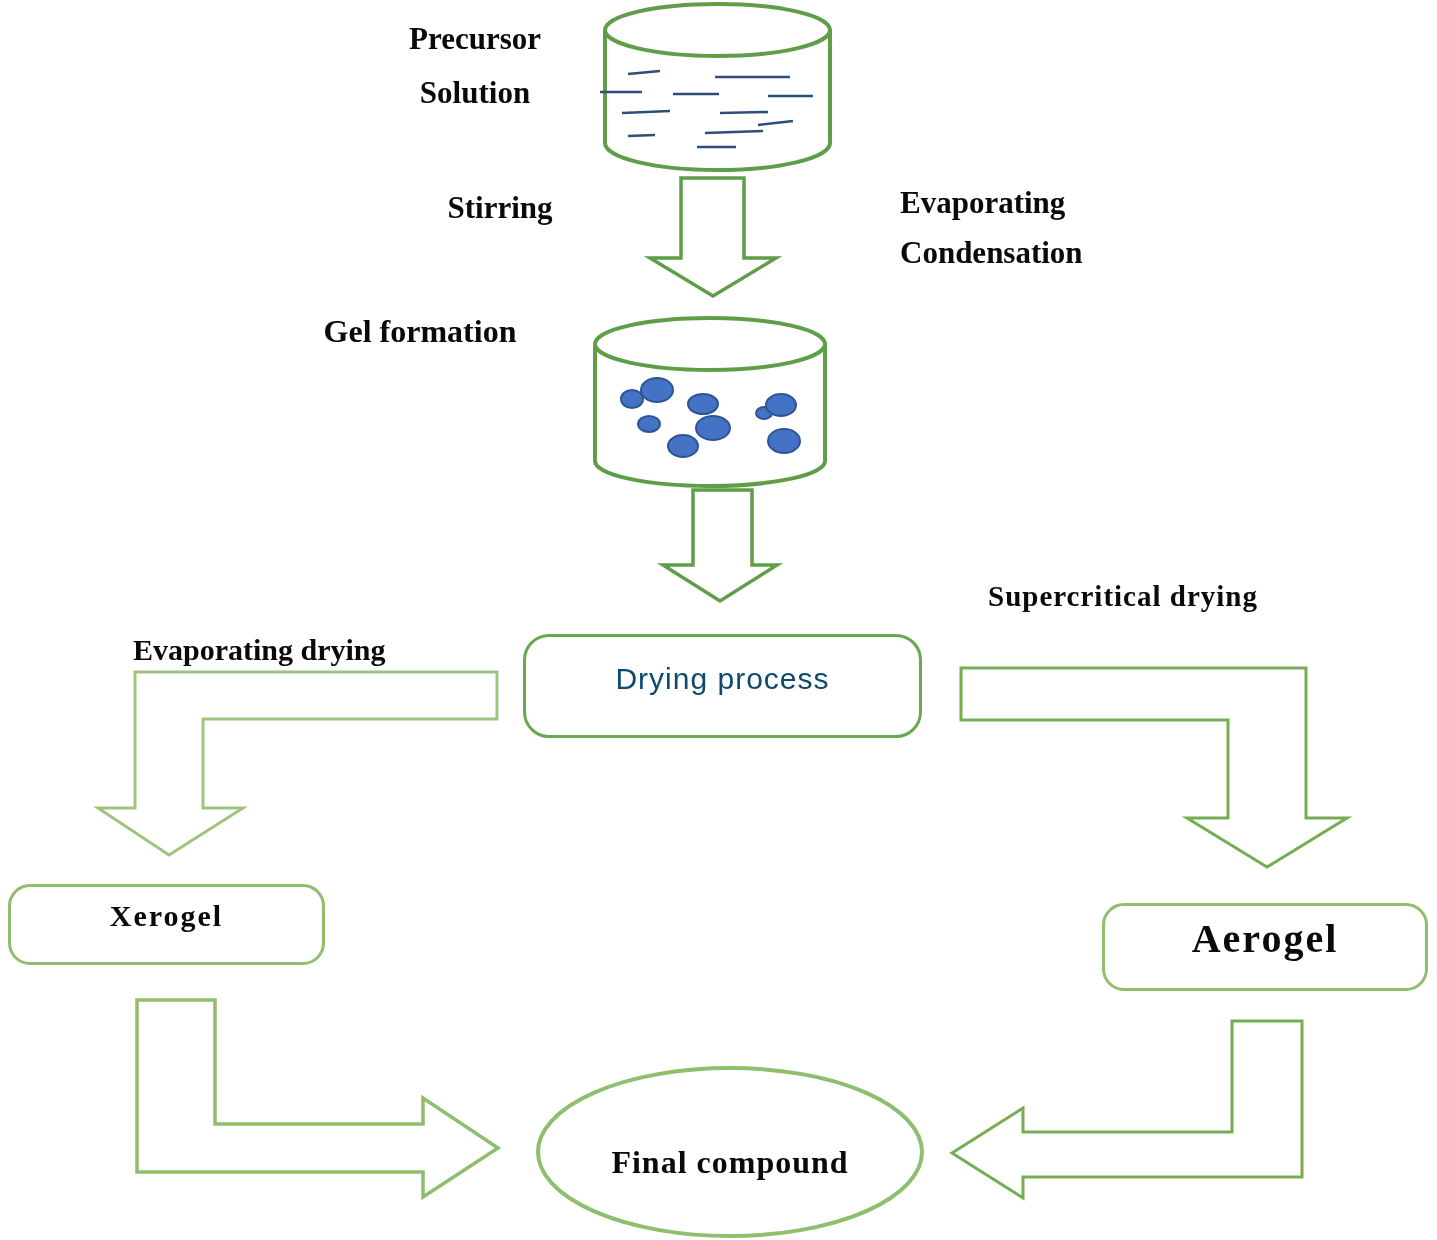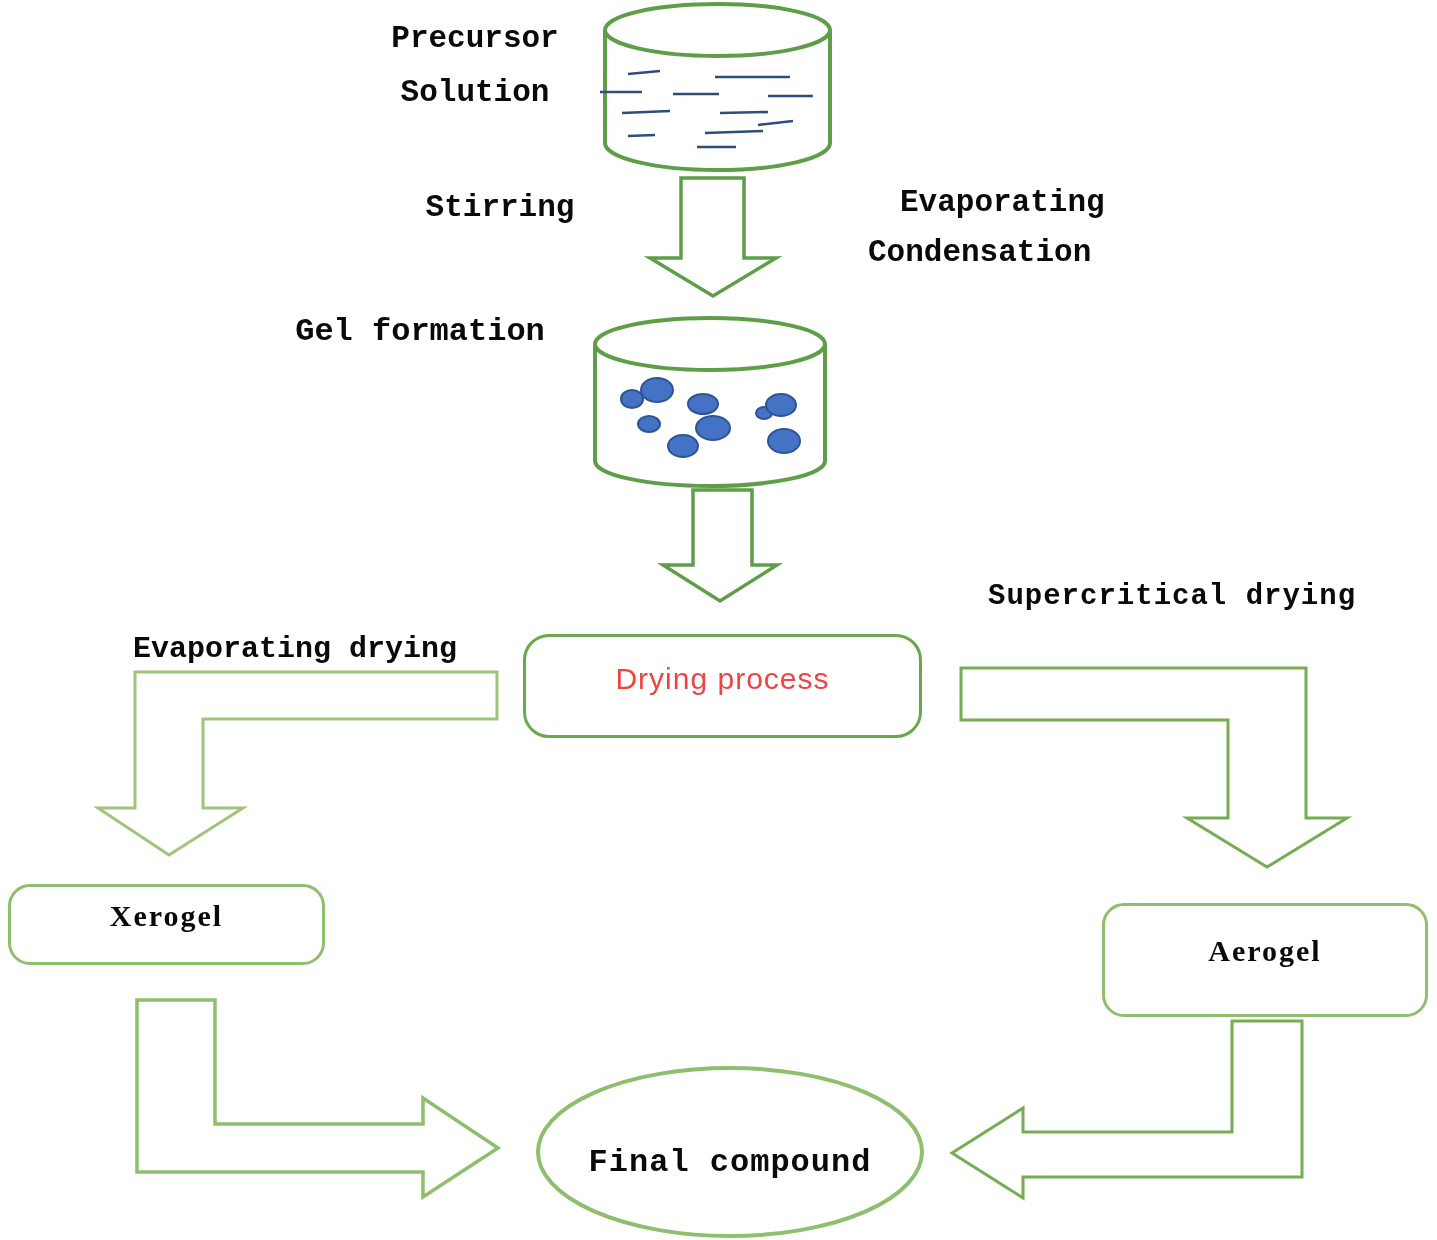--- a/index.html
+++ b/index.html
@@ -40,64 +40,64 @@
     justify-content: center;
   }
   .drying-box {
     left: 523px; top: 634px;
     width: 399px; height: 104px;
     border: 3px solid var(--green-main, #6aa84f);
     border-radius: 26px;
     font-family: "Liberation Sans", sans-serif;
     font-size: 30px;
     letter-spacing: 1px;
-    color: #ef4444;
+    color: #0c4a6e;
     padding-bottom: 14px;
   }
   .xerogel-box {
     left: 8px; top: 884px;
     width: 317px; height: 81px;
     border: 3px solid var(--green-light, #8fbe6e);
     border-radius: 22px;
     font-family: "Liberation Serif", serif;
     font-weight: bold;
     font-size: 30px;
     letter-spacing: 2px;
     color: #0a0a0a;
     padding-bottom: 18px;
   }
   .aerogel-box {
     left: 1102px; top: 903px;
-    width: 326px; height: 114px;
+    width: 326px; height: 88px;
     border: 3px solid var(--green-light, #8fbe6e);
     border-radius: 22px;
     font-family: "Liberation Serif", serif;
     font-weight: bold;
-    font-size: 30px;
+    font-size: 40px;
     letter-spacing: 2px;
     color: #0a0a0a;
     padding-bottom: 18px;
   }
 
   
   .lbl {
     position: absolute;
-    font-family: Liberation Mono, monospace;
+    font-family: Liberation Serif, serif;
     font-weight: bold;
     color: #0a0a0a;
     font-size: 31px;
     white-space: nowrap;
     line-height: 1.1;
   }
   .lbl-center { text-align: center; }
   .precursor-1 { left: 375px; top: 22px;  width: 200px; }
   .precursor-2 { left: 375px; top: 76px;  width: 200px; }
   .stirring    { left: 400px; top: 191px; width: 200px; }
   .hydrolysis  { left: 900px; top: 186px; }
-  .condensation{ left: 868px; top: 236px; }
+  .condensation{ left: 900px; top: 236px; }
   .gelform     { left: 270px; top: 314px; width: 300px; font-size: 32px; }
   .evap        { left: 133px; top: 633px; font-size: 30px; }
   .supercrit   { left: 988px; top: 581px; font-size: 29px; letter-spacing: 1px; }
   .final-lbl   { left: 530px; top: 1101px; width: 400px; text-align: center; font-size: 32px; letter-spacing: 1px; margin-top: 44px; }
 </style>
 </head>
 <body>
 
 <div class="canvas">
 

